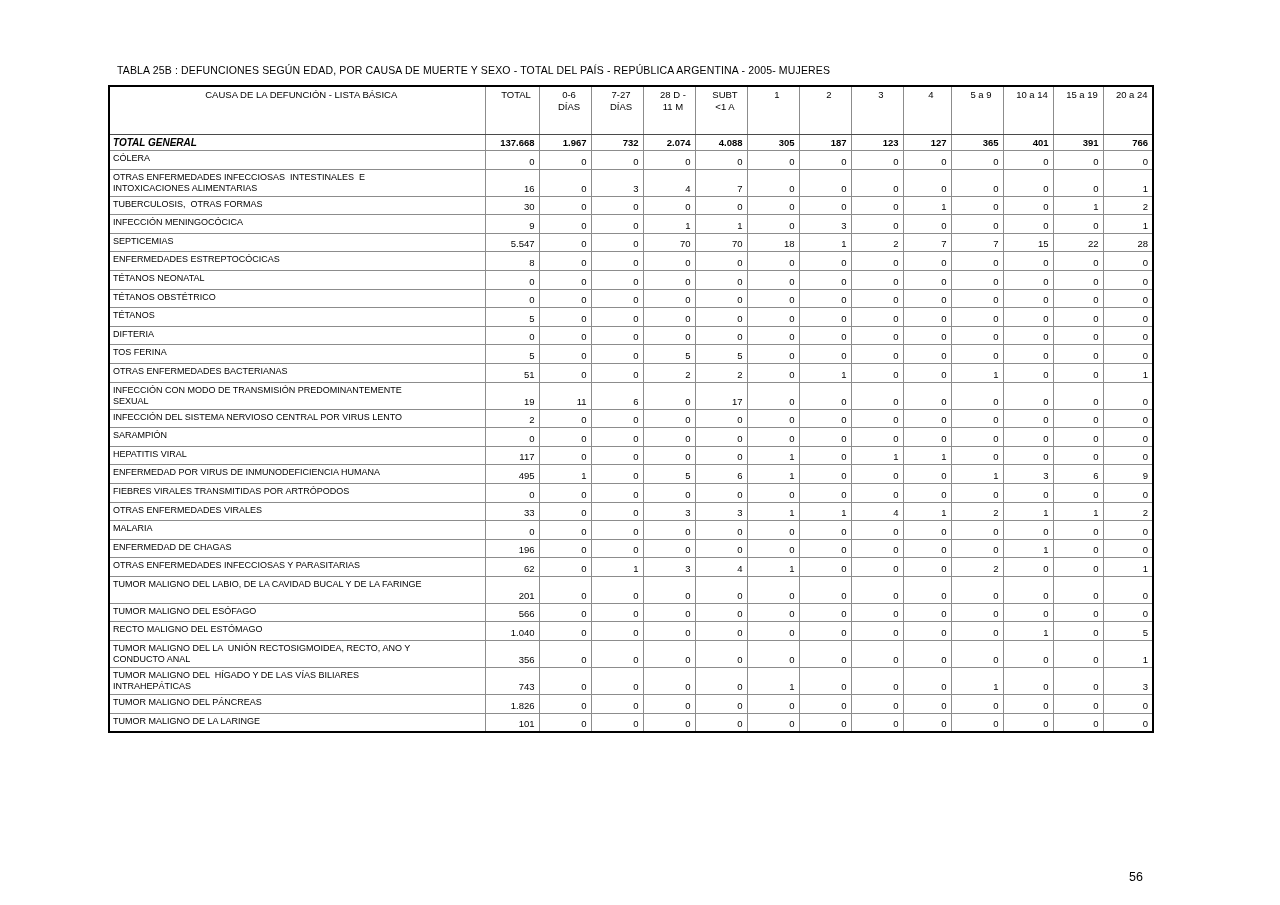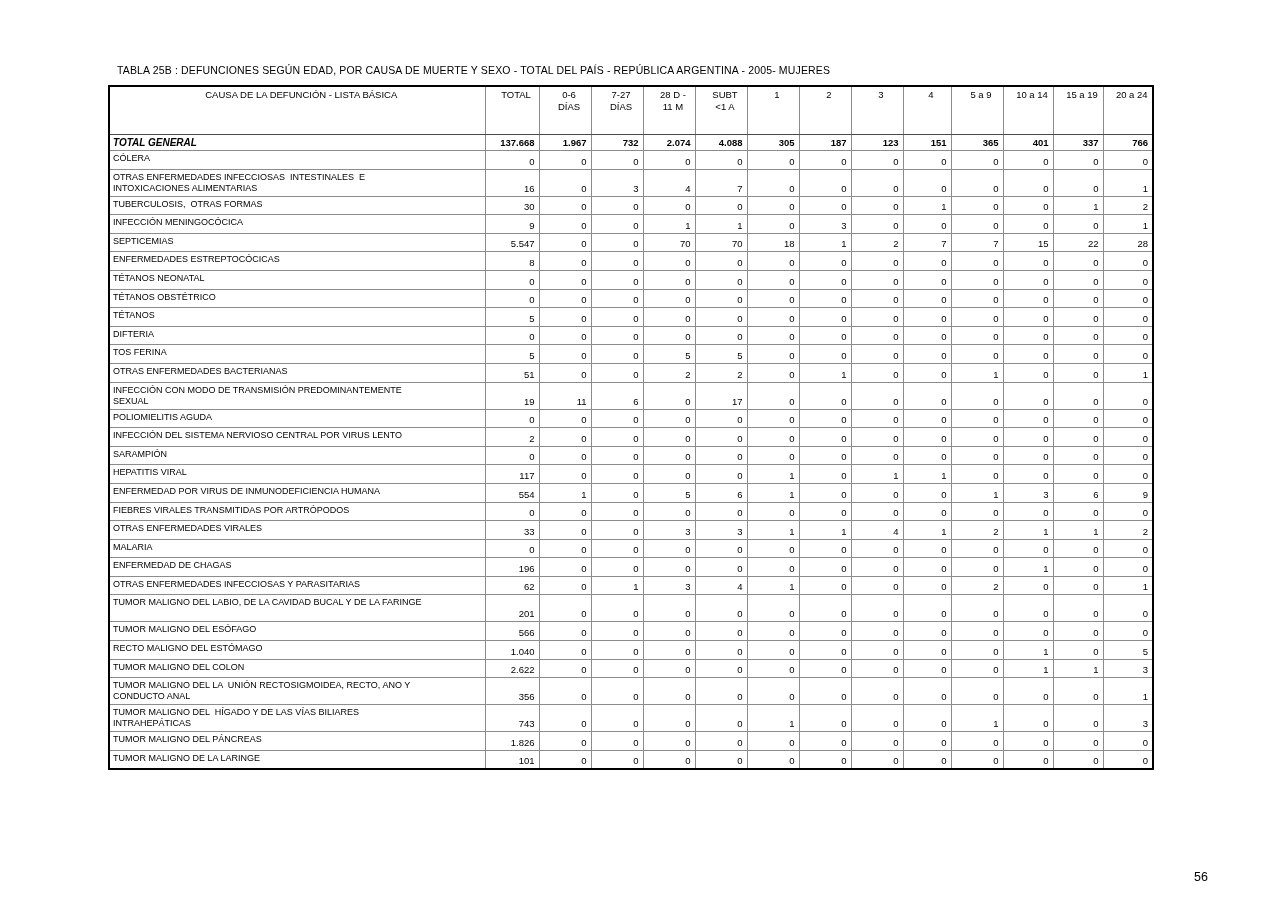--- a/index.html
+++ b/index.html
@@ -28,21 +28,21 @@
   }
   td.num{
     font-size:9.5px;text-align:right;vertical-align:bottom;
     padding:0 4px 2px 0;
   }
   tr.normal{height:18.6px;margin-left:16px;}
   tr.tall{height:27px;}
   tr.total{height:16px;}
   tr.total td{font-weight:bold;}
   tr.total td.lbl{font-style:italic;font-size:10px;}
-  .page-num{position:absolute;left:1194px;top:870px;font-size:12.5px;}
+  .page-num{position:absolute;left:1129px;top:870px;font-size:12.5px;}
 </style>
 </head>
 <body>
 
 <div class="page">
 
   <div class="doc-title">TABLA 25B : DEFUNCIONES SEGÚN EDAD, POR CAUSA DE MUERTE Y SEXO - TOTAL DEL PAÍS - REPÚBLICA ARGENTINA - 2005- MUJERES</div>
 
   <table class="stats">
     <colgroup>
@@ -87,24 +87,24 @@
         <tr class="total">
           <td class="lbl">TOTAL GENERAL</td>
           <td class="num">137.668</td>
           <td class="num">1.967</td>
           <td class="num">732</td>
           <td class="num">2.074</td>
           <td class="num">4.088</td>
           <td class="num">305</td>
           <td class="num">187</td>
           <td class="num">123</td>
-          <td class="num">151</td>
+          <td class="num">127</td>
           <td class="num">365</td>
           <td class="num">401</td>
-          <td class="num">337</td>
+          <td class="num">391</td>
           <td class="num">766</td>
         </tr>
         <tr class="normal">
           <td class="lbl">CÓLERA</td>
           <td class="num">0</td>
           <td class="num">0</td>
           <td class="num">0</td>
           <td class="num">0</td>
           <td class="num">0</td>
           <td class="num">0</td>
@@ -304,36 +304,20 @@
           <td class="num">0</td>
           <td class="num">0</td>
           <td class="num">0</td>
           <td class="num">0</td>
           <td class="num">0</td>
           <td class="num">0</td>
           <td class="num">0</td>
           <td class="num">0</td>
         </tr>
         <tr class="normal">
-          <td class="lbl">POLIOMIELITIS AGUDA</td>
-          <td class="num">0</td>
-          <td class="num">0</td>
-          <td class="num">0</td>
-          <td class="num">0</td>
-          <td class="num">0</td>
-          <td class="num">0</td>
-          <td class="num">0</td>
-          <td class="num">0</td>
-          <td class="num">0</td>
-          <td class="num">0</td>
-          <td class="num">0</td>
-          <td class="num">0</td>
-          <td class="num">0</td>
-        </tr>
-        <tr class="normal">
           <td class="lbl">INFECCIÓN DEL SISTEMA NERVIOSO CENTRAL POR VIRUS LENTO</td>
           <td class="num">2</td>
           <td class="num">0</td>
           <td class="num">0</td>
           <td class="num">0</td>
           <td class="num">0</td>
           <td class="num">0</td>
           <td class="num">0</td>
           <td class="num">0</td>
           <td class="num">0</td>
@@ -369,21 +353,21 @@
           <td class="num">0</td>
           <td class="num">1</td>
           <td class="num">1</td>
           <td class="num">0</td>
           <td class="num">0</td>
           <td class="num">0</td>
           <td class="num">0</td>
         </tr>
         <tr class="normal">
           <td class="lbl">ENFERMEDAD POR VIRUS DE INMUNODEFICIENCIA HUMANA</td>
-          <td class="num">554</td>
+          <td class="num">495</td>
           <td class="num">1</td>
           <td class="num">0</td>
           <td class="num">5</td>
           <td class="num">6</td>
           <td class="num">1</td>
           <td class="num">0</td>
           <td class="num">0</td>
           <td class="num">0</td>
           <td class="num">1</td>
           <td class="num">3</td>
@@ -510,36 +494,20 @@
           <td class="num">0</td>
           <td class="num">0</td>
           <td class="num">0</td>
           <td class="num">0</td>
           <td class="num">0</td>
           <td class="num">0</td>
           <td class="num">0</td>
           <td class="num">1</td>
           <td class="num">0</td>
           <td class="num">5</td>
-        </tr>
-        <tr class="normal">
-          <td class="lbl">TUMOR MALIGNO DEL COLON</td>
-          <td class="num">2.622</td>
-          <td class="num">0</td>
-          <td class="num">0</td>
-          <td class="num">0</td>
-          <td class="num">0</td>
-          <td class="num">0</td>
-          <td class="num">0</td>
-          <td class="num">0</td>
-          <td class="num">0</td>
-          <td class="num">0</td>
-          <td class="num">1</td>
-          <td class="num">1</td>
-          <td class="num">3</td>
         </tr>
         <tr class="tall">
           <td class="lbl">TUMOR MALIGNO DEL LA  UNIÓN RECTOSIGMOIDEA, RECTO, ANO Y
 CONDUCTO ANAL</td>
           <td class="num">356</td>
           <td class="num">0</td>
           <td class="num">0</td>
           <td class="num">0</td>
           <td class="num">0</td>
           <td class="num">0</td>

